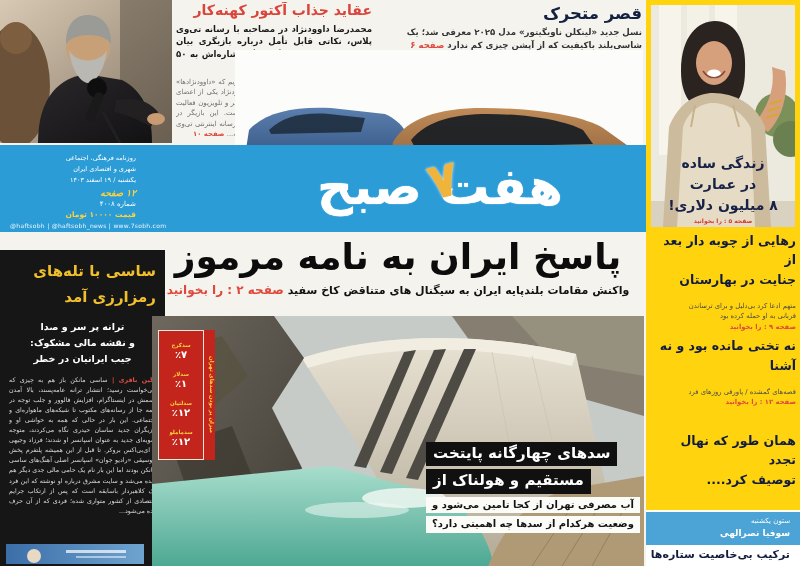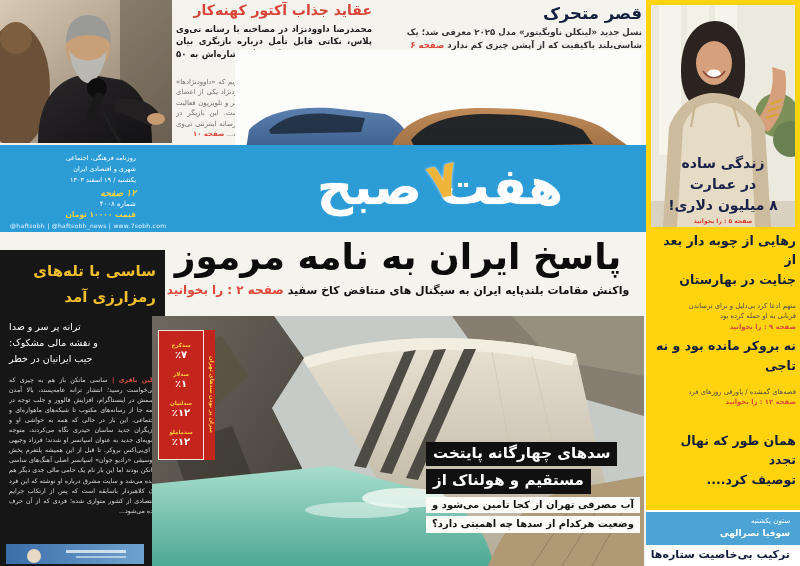--- a/index.html
+++ b/index.html
@@ -38,21 +38,21 @@
   
   .lead{position:absolute;left:152px;top:233px;width:492px;height:82px;text-align:center;}
   .lead-h{font-size:36px;font-weight:bold;color:#0c0c0c;white-space:nowrap;line-height:1.35;letter-spacing:-1px;}
   .lead-sub{font-size:11px;font-weight:bold;color:#111;margin-top:1px;}
   .lead-sub .ref-red{font-size:12px;text-align:center;}
 
   
   .left-box{position:absolute;left:0;top:250px;width:165px;height:316px;background:#161616;
             box-sizing:border-box;padding:8px 9px;}
   .lb-title{color:#f2bf2c;font-size:15px;font-weight:bold;text-align:right;line-height:1.75;white-space:pre-line;}
-  .lb-sub{color:#fff;font-size:9.5px;font-weight:normal;text-align:left;line-height:1.7;margin-top:8px;white-space:pre-line;}
+  .lb-sub{color:#fff;font-size:9.5px;font-weight:bold;text-align:center;line-height:1.7;margin-top:8px;white-space:pre-line;}
   .lb-body{color:#dcdcdc;font-size:6.3px;line-height:1.6;text-align:justify;margin-top:8px;height:146px;overflow:hidden;}
   .lb-byline{color:#e05045;font-weight:bold;}
   .lb-photo{position:absolute;left:6px;bottom:2px;width:138px;height:20px;}
 
   
   .dam{position:absolute;left:152px;top:316px;width:492px;height:250px;overflow:hidden;}
   .dam svg.scene{position:absolute;left:0;top:0;}
   .stats{position:absolute;left:6px;top:14px;width:44px;height:128px;background:#c3251c;border:1px solid #ece7db;
          display:flex;flex-direction:column;justify-content:space-evenly;text-align:center;z-index:3;}
   .stat-label{color:#ffd23d;font-size:5.5px;font-weight:bold;line-height:1;}
@@ -324,21 +324,21 @@
       <div>
         <div class="rc-title">رهایی از چوبه دار بعد از
 جنایت در بهارستان</div>
         <div class="rc-sub">
           <span>متهم ادعا کرد بی‌دلیل و برای ترساندن
 قربانی به او حمله کرده بود</span>
           <span class="ref-red">صفحه ۹ : را بخوانید</span>
         </div>
       </div>
       <div>
-        <div class="rc-title">نه بروکر مانده بود و نه تاجی</div>
+        <div class="rc-title">نه تختی مانده بود و نه آشنا</div>
         <div class="rc-sub">
           <span>قصه‌های گمشده / پاورقی روزهای فرد</span>
           <span class="ref-red">صفحه ۱۲ : را بخوانید</span>
         </div>
       </div>
       <div>
         <div class="rc-title">
           <span>همان طور که نهال تجدد
 توصیف کرد.... </span>
           

